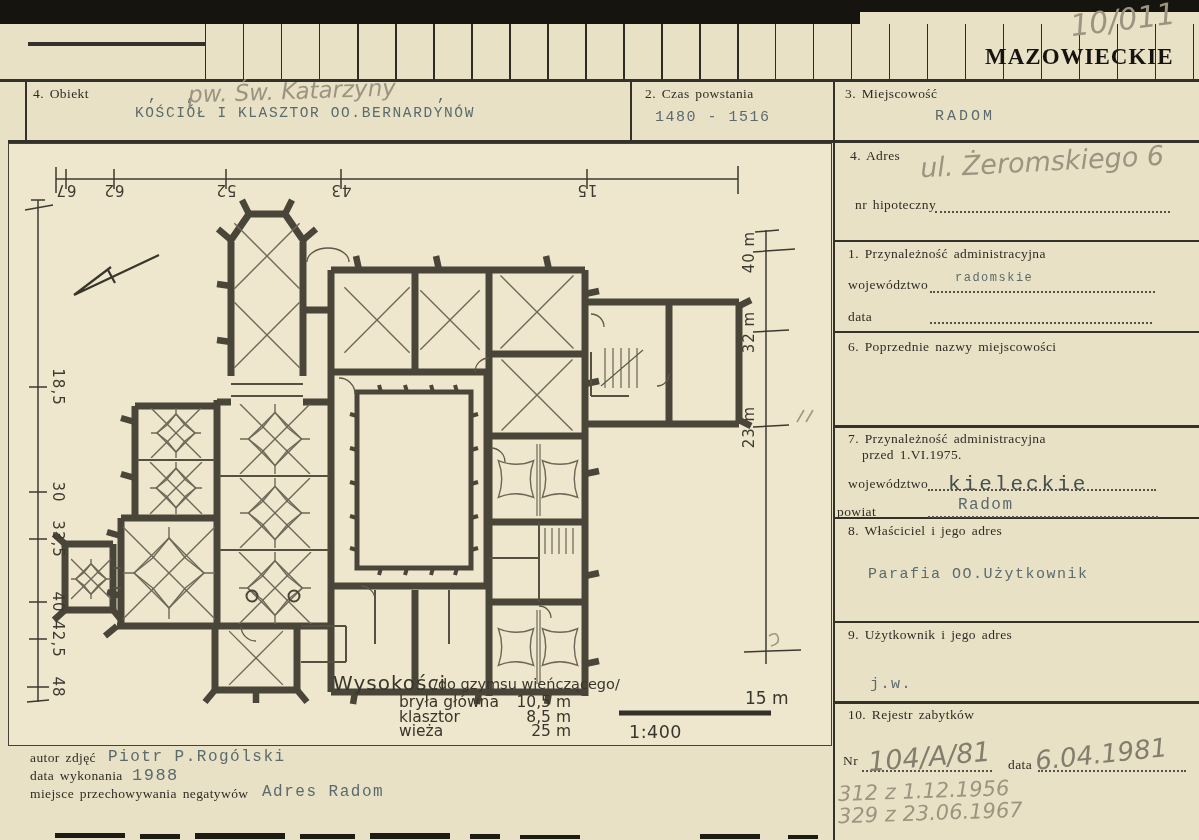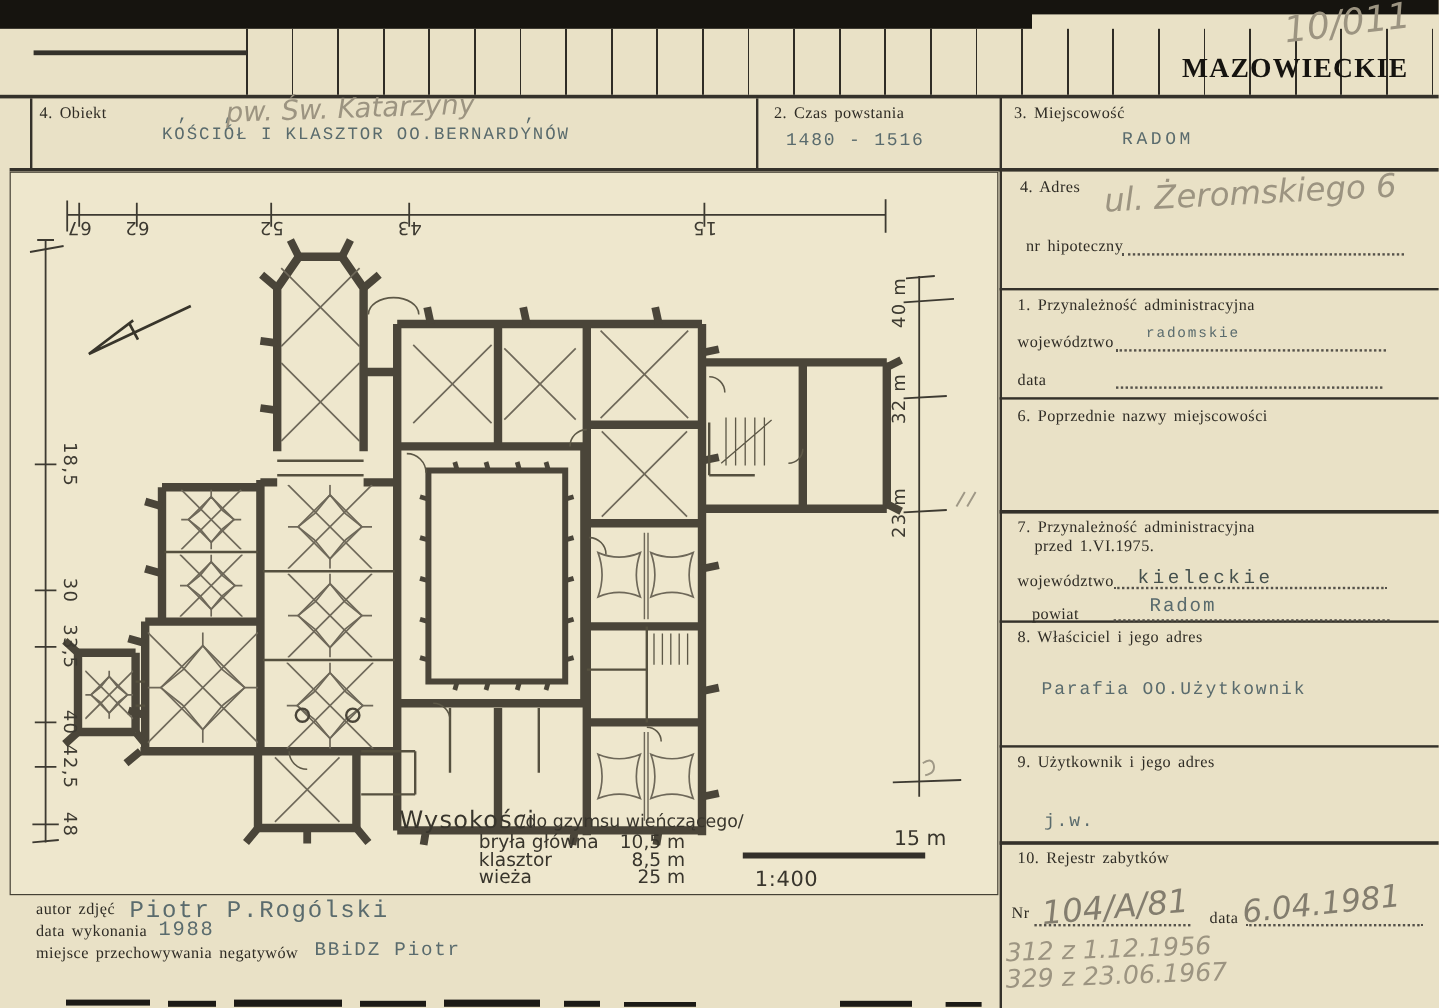--- a/index.html
+++ b/index.html
@@ -67,48 +67,48 @@
 <div class="abs typed" style="left:955px;top:271px;font-size:12px">radomskie</div>
 <div class="abs dot" style="left:930px;top:291px;width:225px"></div>
 <div class="abs lbl" style="left:848px;top:309px">data</div>
 <div class="abs dot" style="left:930px;top:322px;width:222px"></div>
 
 <div class="abs lbl" style="left:848px;top:339px">6. Poprzednie nazwy miejscowości</div>
 
 <div class="abs lbl" style="left:848px;top:431px">7. Przynależność administracyjna</div>
 <div class="abs lbl" style="left:862px;top:447px">przed 1.VI.1975.</div>
 <div class="abs lbl" style="left:848px;top:476px">województwo</div>
-<div class="abs typed typed-dark" style="left:948px;top:473px;font-size:16px;letter-spacing:3px">kieleckie</div>
+<div class="abs typed typed-dark" style="left:948px;top:473px;font-size:21px;letter-spacing:3px">kieleckie</div>
 <div class="abs dot" style="left:928px;top:489px;width:228px"></div>
-<div class="abs lbl" style="left:860px;top:504px">powiat</div>
+<div class="abs lbl" style="left:837px;top:504px">powiat</div>
 <div class="abs typed" style="left:958px;top:496px;font-size:16px">Radom</div>
 <div class="abs dot" style="left:928px;top:516px;width:230px"></div>
 
 <div class="abs lbl" style="left:848px;top:523px">8. Właściciel i jego adres</div>
 <div class="abs typed" style="left:868px;top:566px">Parafia OO.Użytkownik</div>
 
 <div class="abs lbl" style="left:848px;top:627px">9. Użytkownik i jego adres</div>
 <div class="abs typed" style="left:870px;top:676px">j.w.</div>
 
 <div class="abs lbl" style="left:848px;top:707px">10. Rejestr zabytków</div>
 <div class="abs lbl" style="left:843px;top:753px">Nr</div>
 <div class="abs dot" style="left:862px;top:770px;width:130px"></div>
 <div class="abs pencil pencil-dark" style="left:868px;top:741px;font-size:27px;transform:rotate(-5deg)">104/A/81</div>
 <div class="abs lbl" style="left:1008px;top:757px">data</div>
 <div class="abs dot" style="left:1038px;top:770px;width:148px"></div>
 <div class="abs pencil pencil-dark" style="left:1035px;top:739px;font-size:26px;transform:rotate(-6deg)">6.04.1981</div>
 <div class="abs pencil" style="left:838px;top:779px;font-size:21px;transform:rotate(-2deg)">312 z 1.12.1956</div>
 <div class="abs pencil" style="left:838px;top:801px;font-size:21px;transform:rotate(-2deg)">329 z 23.06.1967</div>
 
 <div class="abs lbl" style="left:30px;top:750px">autor zdjęć</div>
-<div class="abs typed" style="left:108px;top:748px;font-size:20px">Piotr P.Rogólski</div>
+<div class="abs typed" style="left:108px;top:748px;font-size:16px">Piotr P.Rogólski</div>
 <div class="abs lbl" style="left:30px;top:768px">data wykonania</div>
 <div class="abs typed" style="left:132px;top:766px;font-size:17px">1988</div>
 <div class="abs lbl" style="left:30px;top:786px">miejsce przechowywania negatywów</div>
-<div class="abs typed" style="left:262px;top:783px;font-size:16px">BBiDZ Piotr</div>
+<div class="abs typed" style="left:262px;top:783px;font-size:16px">Adres Radom</div>
 
 <div id="plan-panel">
   <svg width="821" height="600" viewBox="0 0 821 600" style="position:absolute;left:0;top:0">
     <defs>
       <symbol id="sym-star" viewBox="0 0 100 100">
         <g fill="none">
           <line x1="0" y1="0" x2="100" y2="100" vector-effect="non-scaling-stroke"></line>
           <line x1="100" y1="0" x2="0" y2="100" vector-effect="non-scaling-stroke"></line>
           <path d="M50,12 L88,50 L50,88 L12,50 Z" vector-effect="non-scaling-stroke"></path>
           <path d="M50,0 L50,12 M50,88 L50,100 M0,50 L12,50 M88,50 L100,50" vector-effect="non-scaling-stroke"></path>

